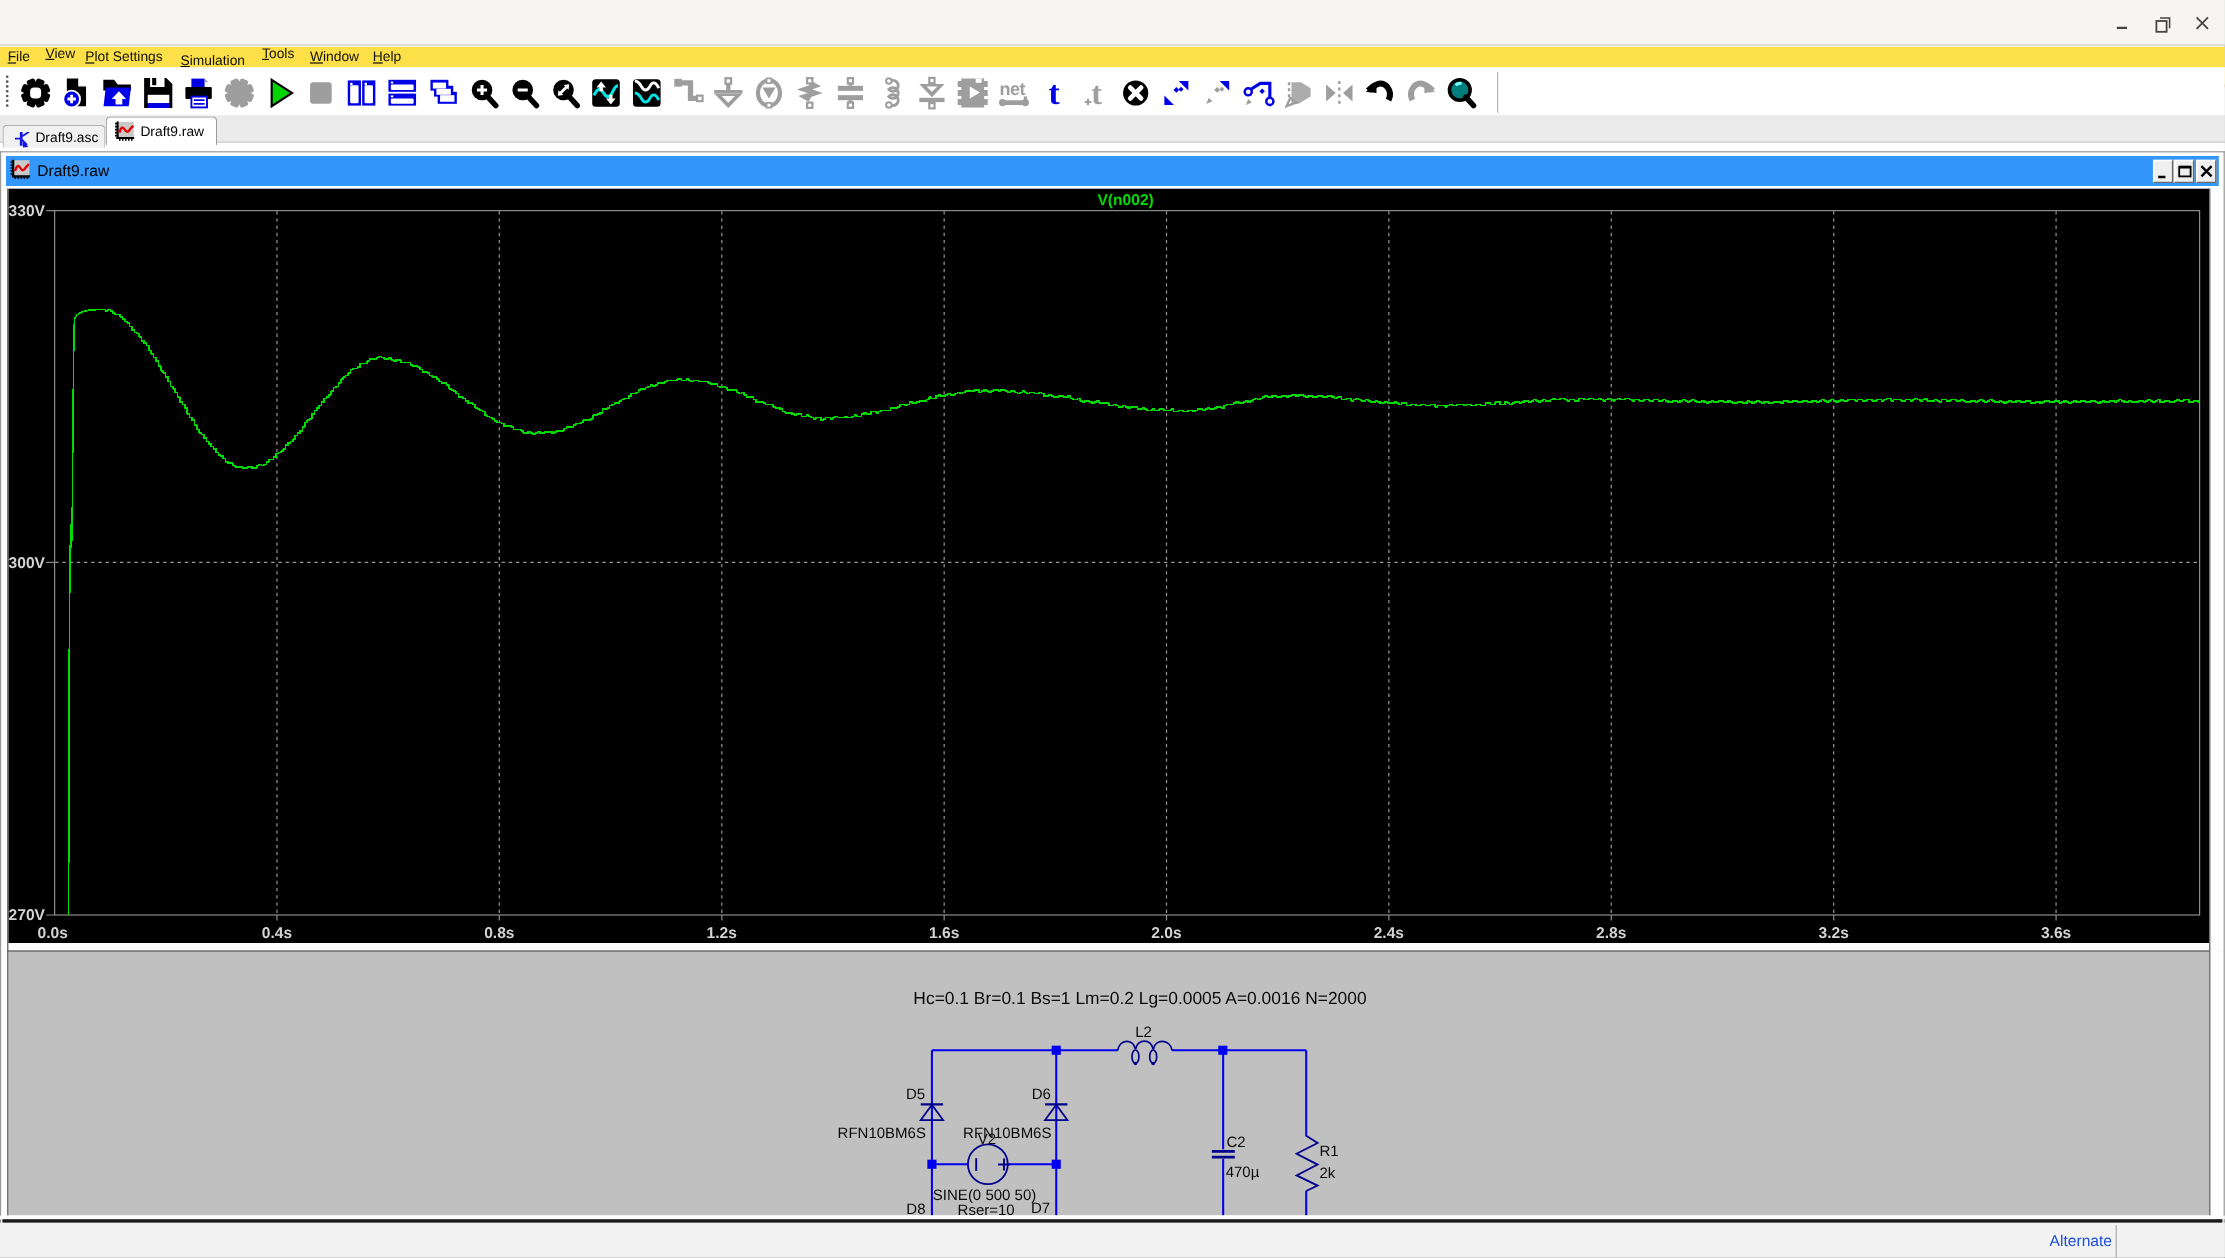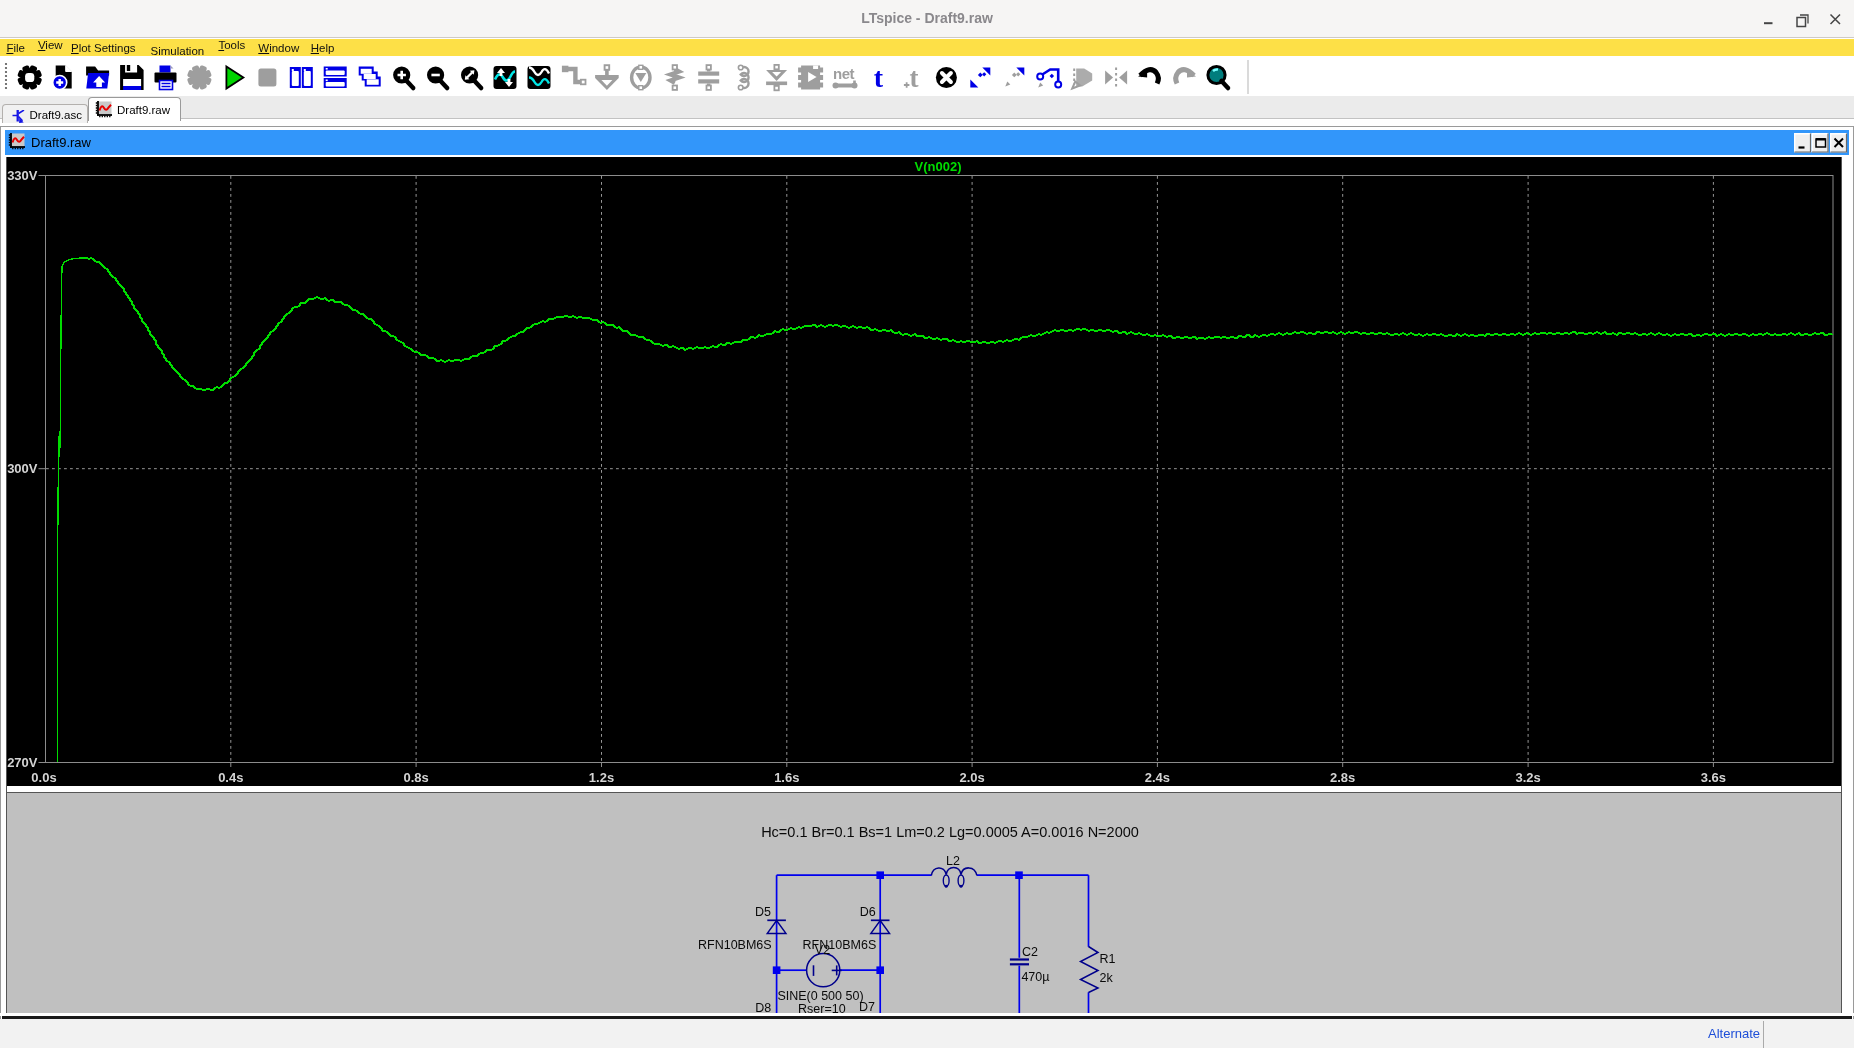--- a/index.html
+++ b/index.html
@@ -1,19 +1,18 @@
 <!DOCTYPE html>
 <html><head><meta charset="utf-8"><style>
 *{margin:0;padding:0;box-sizing:border-box}
 body{width:1854px;height:1048px;overflow:hidden;font-family:"Liberation Sans",sans-serif;position:relative;background:#fff}
 .abs{position:absolute}
 </style></head><body>
 
 <div class="abs" style="left:0;top:0;width:1854px;height:38px;background:#f6f5f4;border-bottom:1px solid #cfcac5">
-  <div class="abs" style="width:100%;text-align:center;top:10px;font-size:14px;font-weight:bold;color:#8a888c">LTspice - Draft9.raw</div>
   <svg class="abs" style="left:1744px;top:0" width="110" height="38">
     <g stroke="#454545" stroke-width="1.5" fill="none">
       <path d="M20,23.2 h8.5" stroke-width="2"></path>
       <rect x="53" y="17.5" width="8.5" height="9" stroke-width="1.5"></rect>
       <path d="M56,15 h8 v8.5" stroke-width="1.3"></path>
       <path d="M86.5,14.5 l9.5,9.5 M86.5,24 l9.5,-9.5" stroke-width="1.5"></path>
     </g>
   </svg>
 </div>
 

